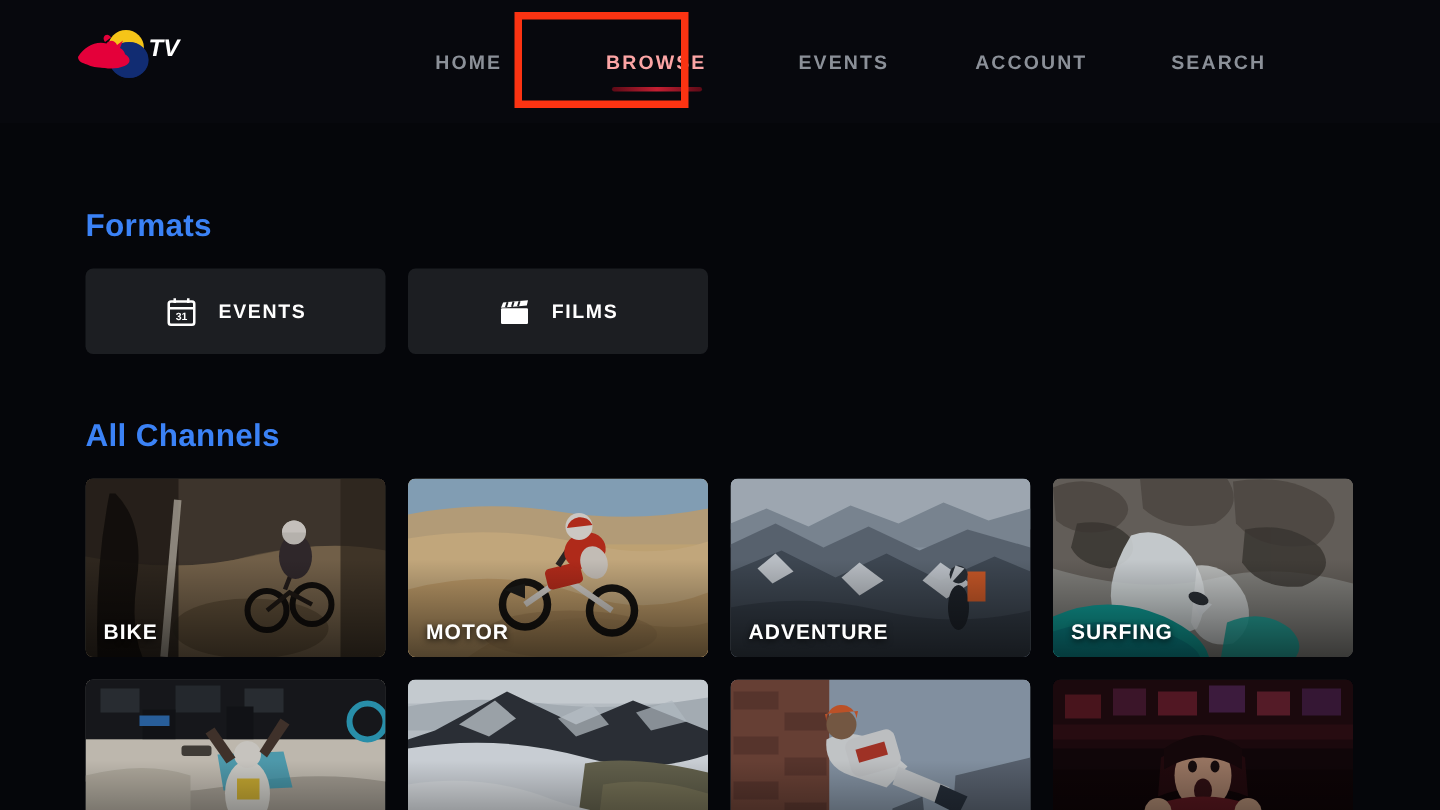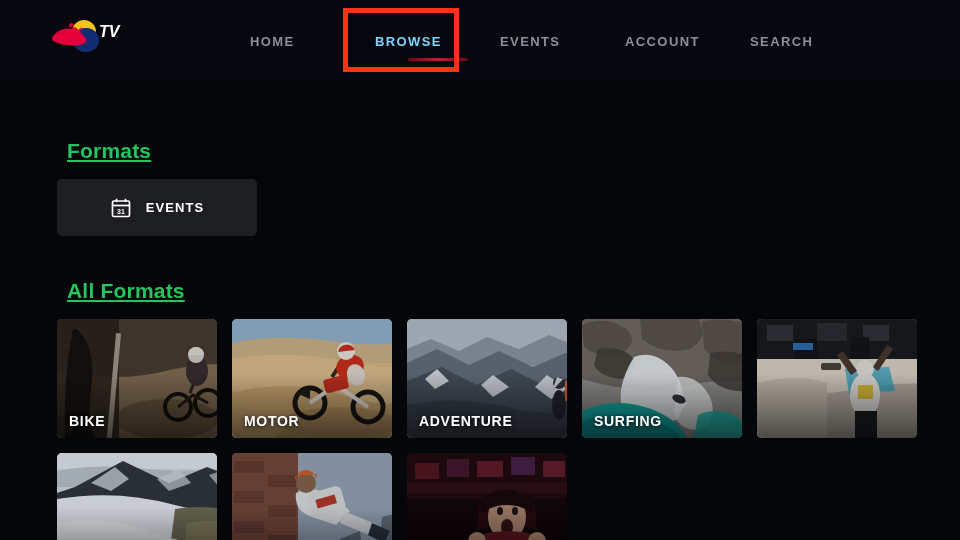--- a/index.html
+++ b/index.html
@@ -22,44 +22,43 @@
     width: 78px; height: 36px;
   }
   .nav {
     position: absolute; left: 250px; top: 0; height: 82px;
     display: flex; align-items: center; gap: 0;
   }
   .nav-item {
     position: relative;
     font-size: 13px; font-weight: bold; letter-spacing: 1.4px;
     color: #8b9098; text-transform: uppercase;
-    padding: 0 0; cursor: pointer;
+    padding: 0 0; text-align: center; cursor: pointer;
     white-space: nowrap;
   }
   .nav-item.slot { width: 125px; }
-  .nav-item.active { color: #7dd3fc; }
+  .nav-item.active { color: #fca5a5; }
   .nav-underline {
     position: absolute; left: 50%; transform: translateX(-50%);
     bottom: -12px; width: 60px; height: 3px;
     background: linear-gradient(90deg, #5c0a16 0%, #c41f32 50%, #5c0a16 100%);
     border-radius: 2px;
   }
   .focus-ring {
     position: absolute; left: 343px; top: 8px;
     width: 116px; height: 64px;
     border: 5px solid #fb3312;
     pointer-events: none;
   }
 
   
   .section-title {
-    position: absolute; left: 67px;
-    font-size: 21px; font-weight: bold; color: #22c55e;
+    position: absolute; left: 57px;
+    font-size: 21px; font-weight: bold; color: #3b82f6;
     letter-spacing: 0.2px;
-    text-decoration: underline;
   }
   #formats-title { top: 139px; }
   #channels-title { top: 279px; }
 
   
   .formats-row {
     position: absolute; left: 57px; top: 179px;
     display: flex; gap: 15px;
   }
   .format-btn {
@@ -76,21 +75,21 @@
   .fmt-icon { width: 22px; height: 22px; display: block; flex: none; }
   .fmt-icon svg { display: block; }
 
   
   .channels {
     position: absolute; left: 57px; top: 319px;
     width: 860px;
     display: flex; flex-wrap: wrap; gap: 15px;
   }
   .tile {
-    position: relative; width: 160px; height: 119px;
+    position: relative; width: 200px; height: 119px;
     border-radius: 5px; overflow: hidden; cursor: pointer;
     background: #16181d;
   }
   .tile-art { position: absolute; inset: 0; }
   .tile-label {
     position: absolute; left: 12px; bottom: 9px;
     font-size: 14px; font-weight: bold; color: #ffffff;
     letter-spacing: 0.7px; text-transform: uppercase;
     text-shadow: 0 1px 4px rgba(0,0,0,0.85);
     z-index: 5;
@@ -161,25 +160,39 @@
           <line x1="2.5" y1="8.5" x2="19.5" y2="8.5" stroke="#ffffff" stroke-width="1.7"></line>
           <line x1="6.5" y1="1.8" x2="6.5" y2="5" stroke="#ffffff" stroke-width="1.7"></line>
           <line x1="15.5" y1="1.8" x2="15.5" y2="5" stroke="#ffffff" stroke-width="1.7"></line>
           <text x="11" y="16.6" text-anchor="middle" font-family="Liberation Sans, sans-serif" font-size="7" font-weight="bold" fill="#ffffff">31</text>
         </svg>
       </span>
       <span class="format-label">EVENTS</span>
     </div>
 
 
+    <div class="format-btn">
+      <span class="fmt-icon">
+        <svg width="22" height="22" viewBox="0 0 22 22">
+          <rect x="2" y="8.5" width="18" height="10.5" rx="0.8" fill="#ffffff"></rect>
+          <path d="M2 8.2 L3.4 4.6 L20 3.2 L19.2 6.6 Z" fill="#ffffff"></path>
+          <g stroke="#1c1e22" stroke-width="1.3">
+            <line x1="6.4" y1="4.4" x2="5.3" y2="7.8"></line>
+            <line x1="10.4" y1="4.1" x2="9.3" y2="7.5"></line>
+            <line x1="14.4" y1="3.8" x2="13.3" y2="7.2"></line>
+          </g>
+        </svg>
+      </span>
+      <span class="format-label">FILMS</span>
+    </div>
 
 
   </div>
 
-  <div class="section-title" id="channels-title">All Formats</div>
+  <div class="section-title" id="channels-title">All Channels</div>
 
   <div class="channels">
 
     <div class="tile">
       <div class="tile-art">
         <svg width="200" height="119" viewBox="0 0 200 119" preserveAspectRatio="none">
           <rect width="200" height="119" fill="#6d5c48"></rect>
           <path d="M0 0 H200 V48 Q150 40 100 54 Q50 66 0 52 Z" fill="#4b4036"></path>
           <path d="M0 52 Q60 64 110 52 Q160 40 200 48 V119 H0 Z" fill="#8a7558"></path>
           <ellipse cx="110" cy="100" rx="52" ry="20" fill="#6f5c42"></ellipse>

